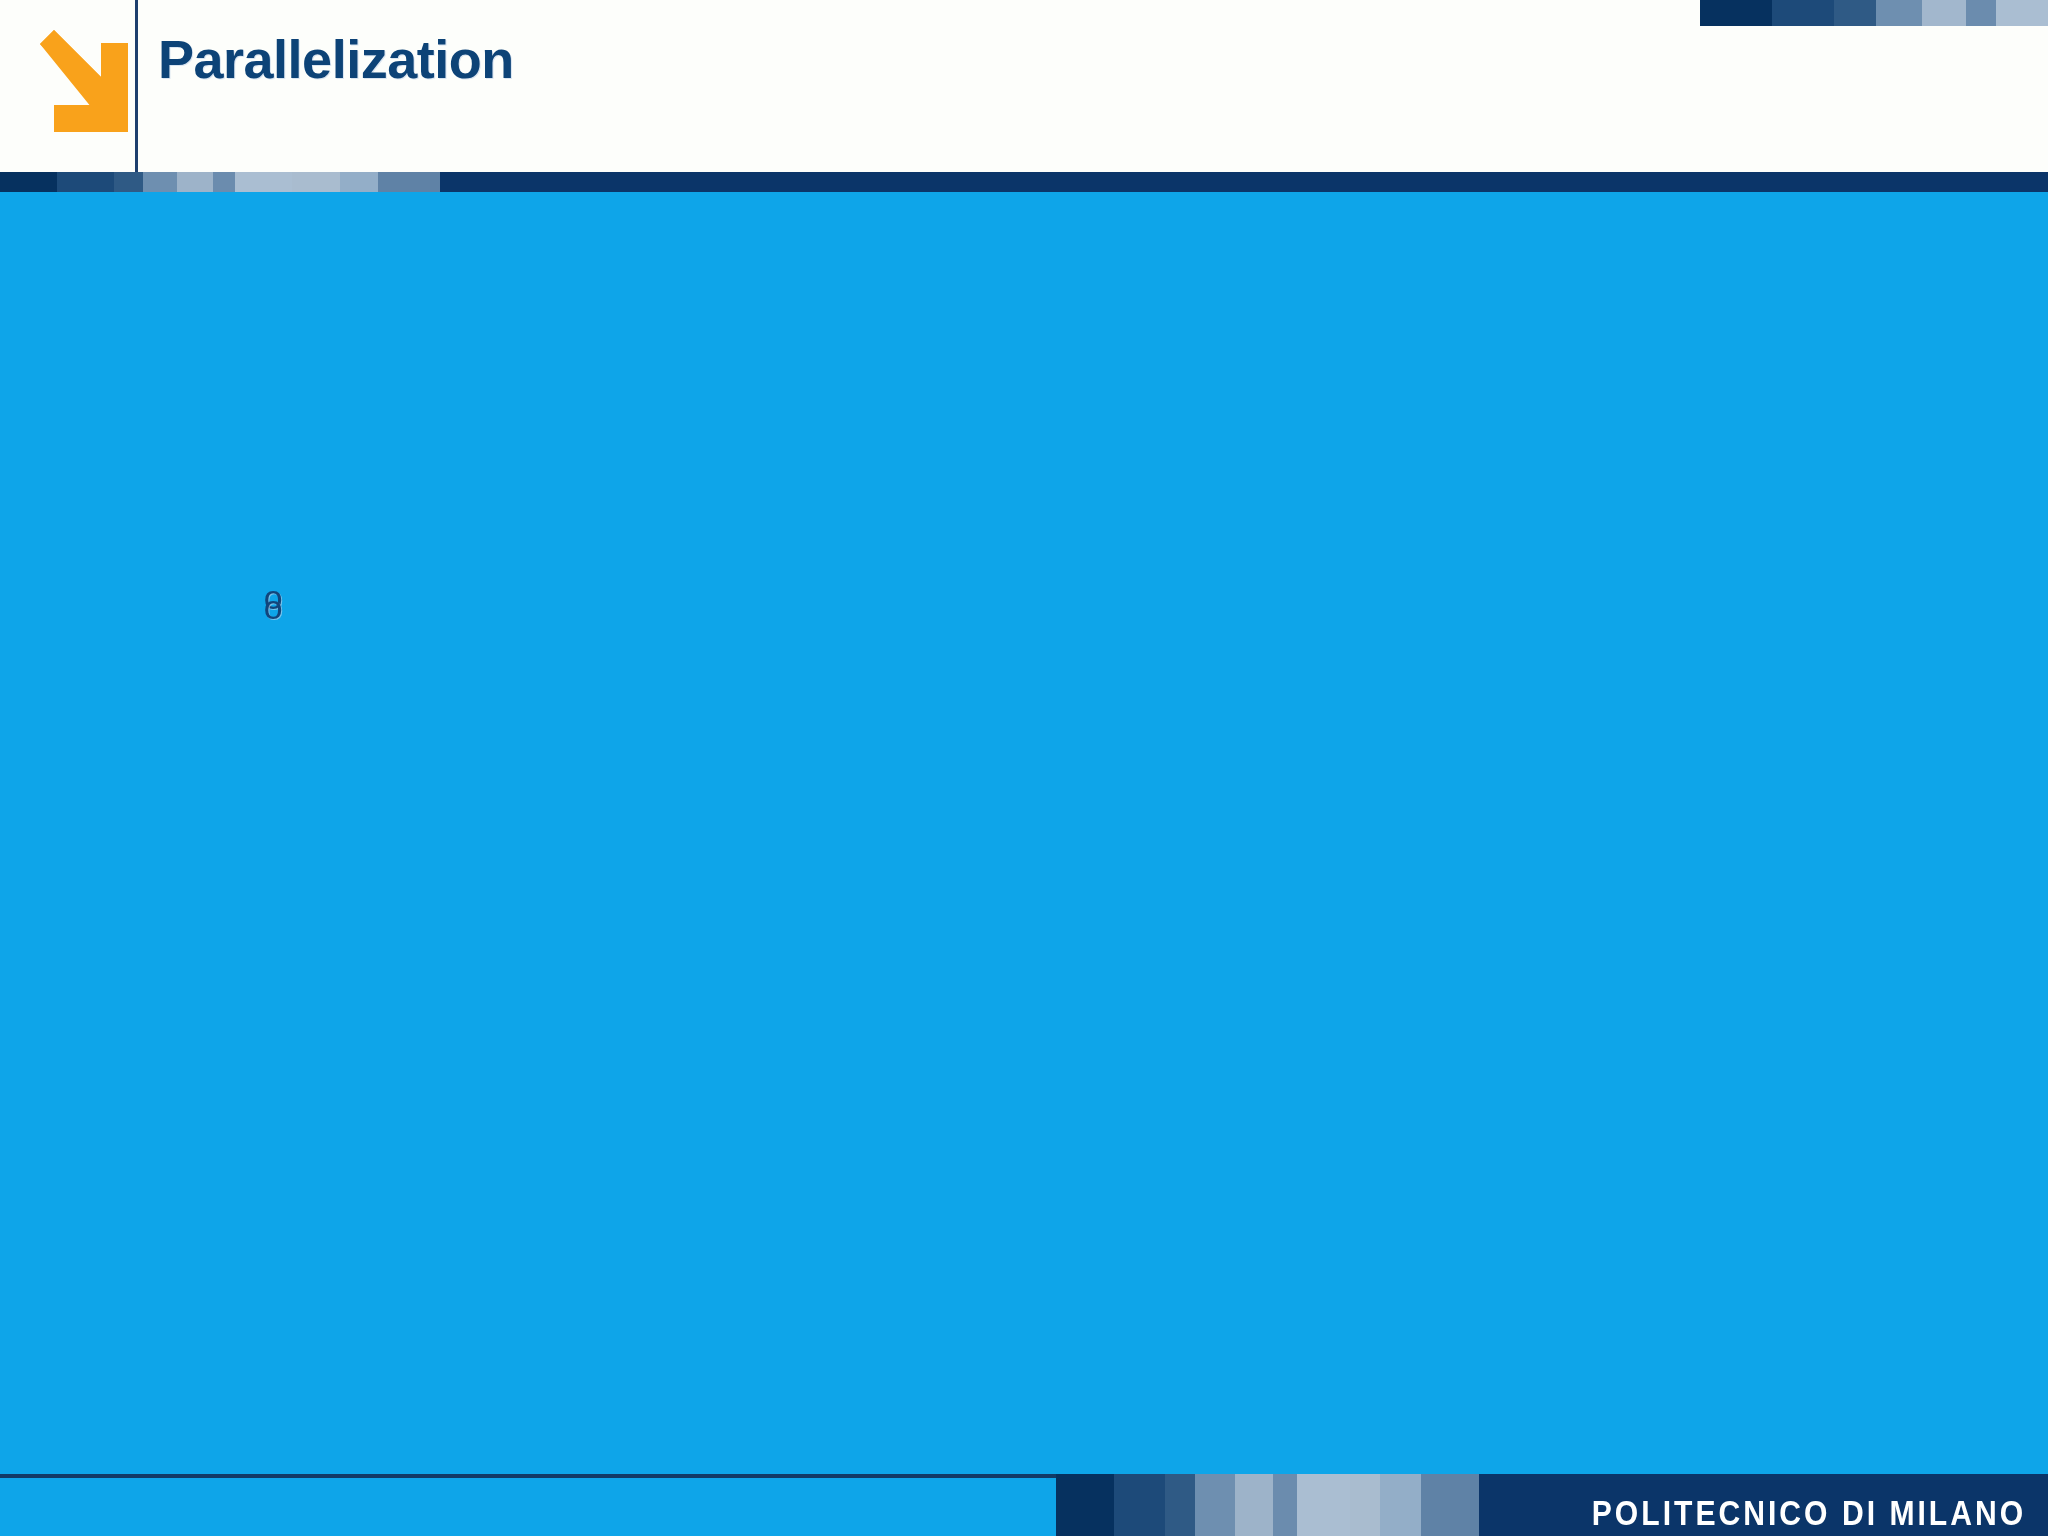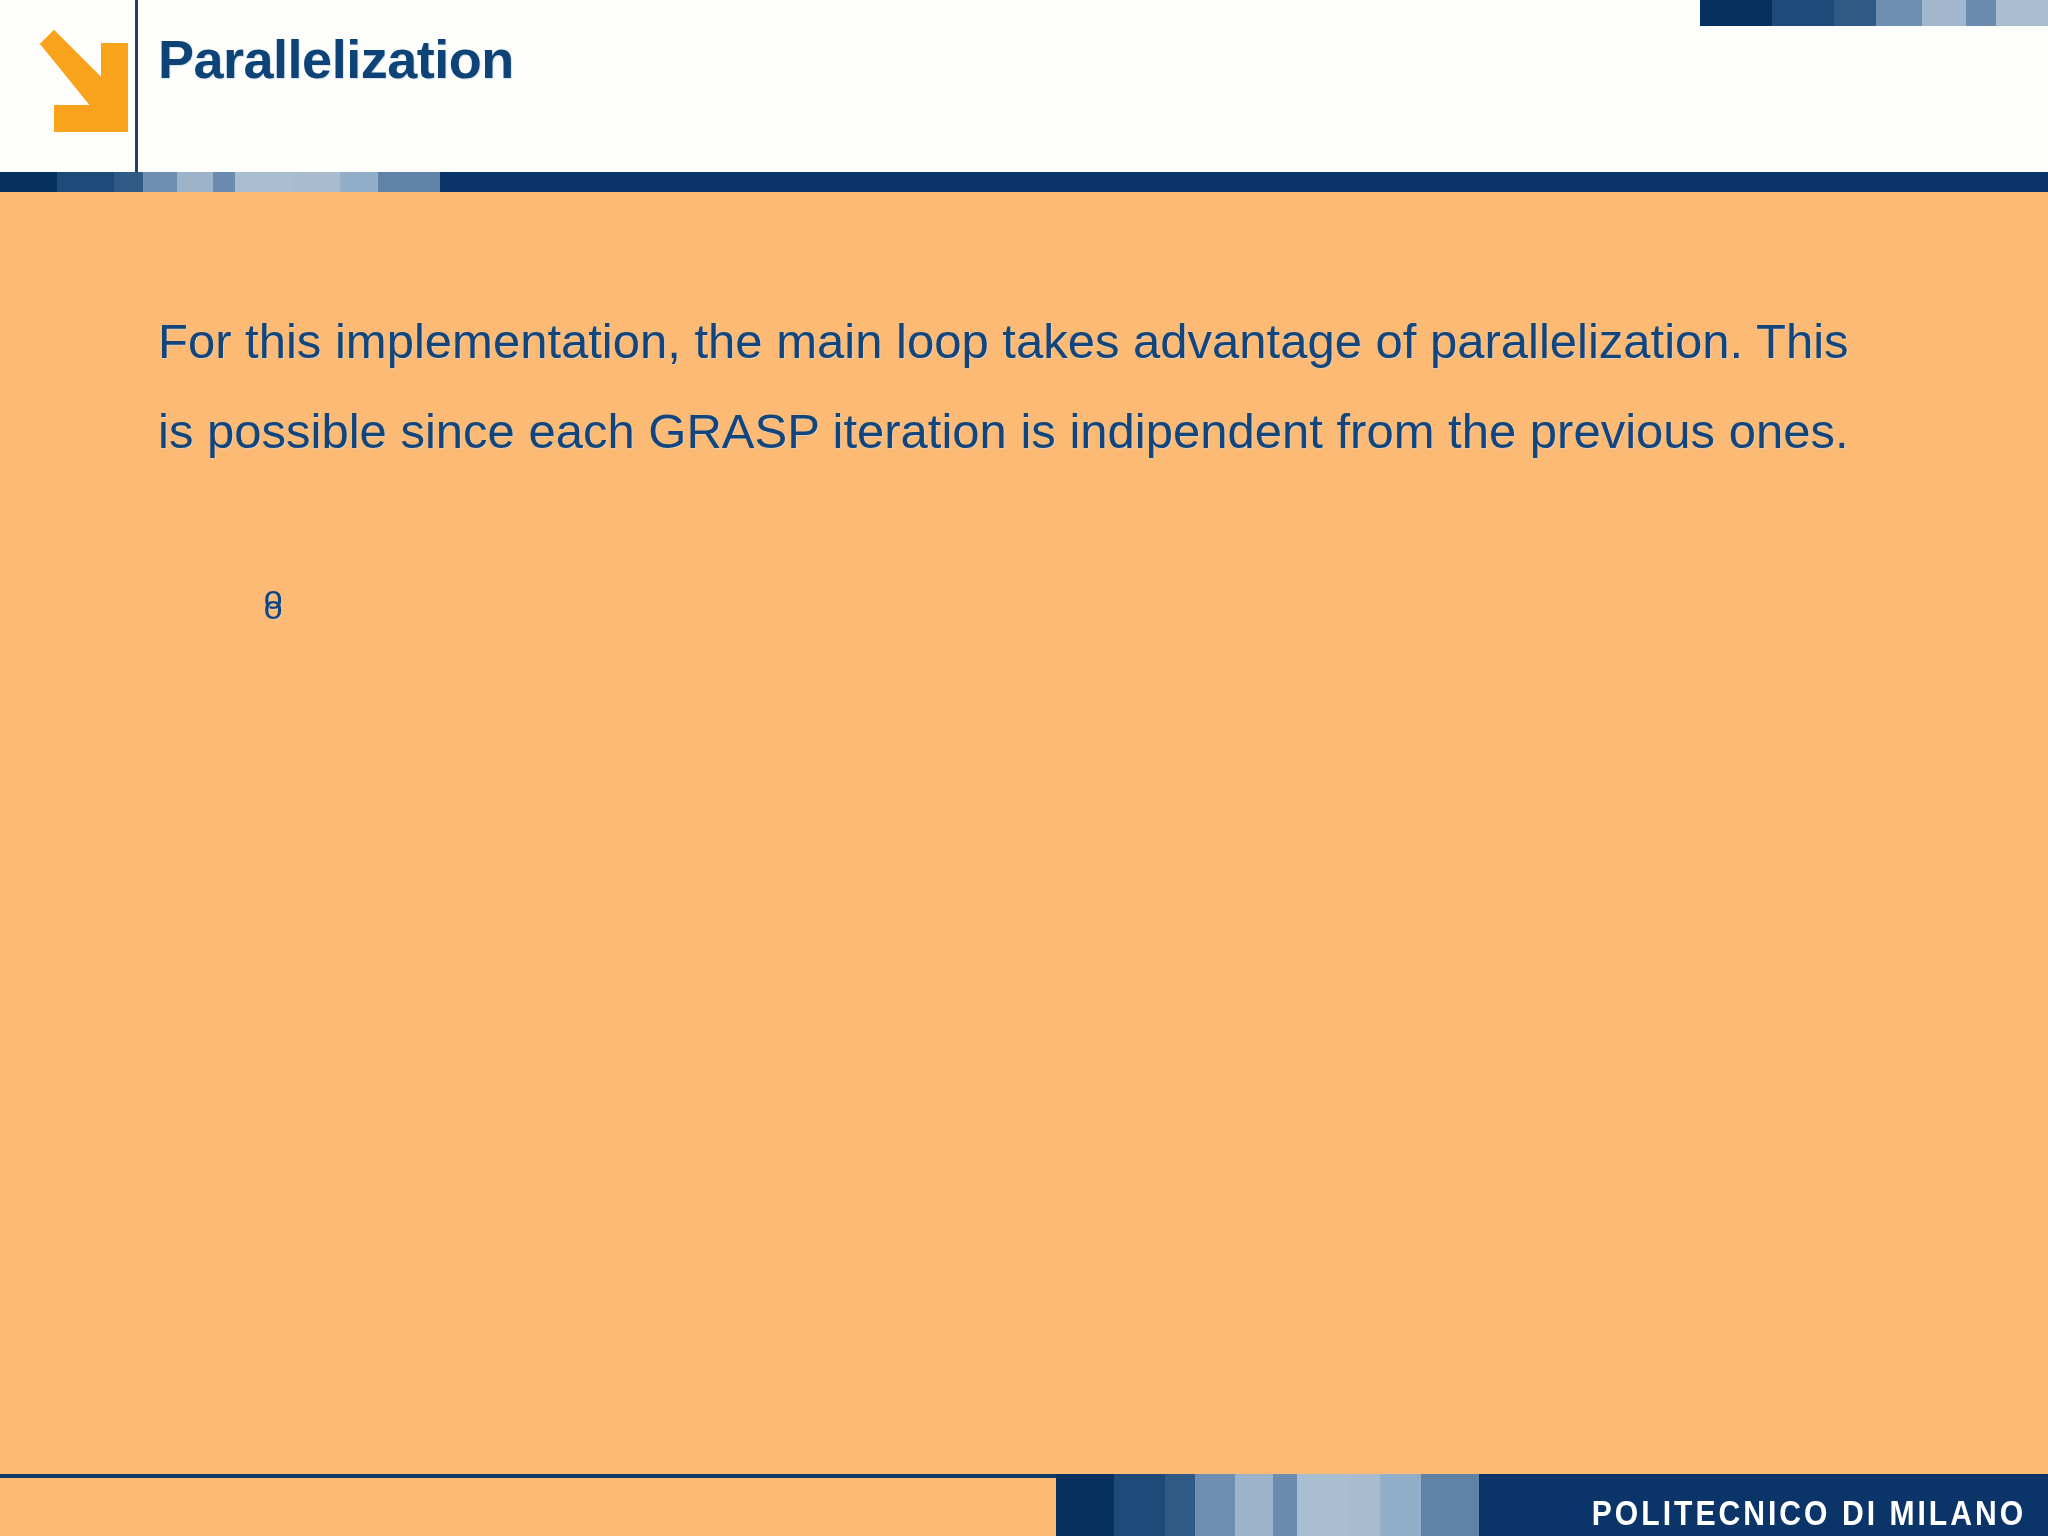--- a/index.html
+++ b/index.html
@@ -11,21 +11,21 @@
     width: 2048px;
     height: 1536px;
     font-family: "Liberation Sans", sans-serif;
     -webkit-font-smoothing: antialiased;
   }
 
   #slide {
     position: relative;
     width: 2048px;
     height: 1536px;
-    background: #fdba74;
+    background: #0ea5e9;
     overflow: hidden;
   }
 
   
   #header {
     position: absolute;
     left: 0;
     top: 0;
     width: 2048px;
     height: 172px;
@@ -208,21 +208,20 @@
       <div class="blk" style="width: 22px; background: rgb(107, 140, 174);"></div>
       <div class="blk" style="width: 57px; background: rgb(170, 190, 210);"></div>
       <div class="blk" style="width: 48px; background: rgb(169, 188, 207);"></div>
       <div class="blk" style="width: 38px; background: rgb(147, 174, 200);"></div>
       <div class="blk" style="width: 62px; background: rgb(95, 130, 166);"></div>
       <div class="blk blk-fill" style="background: rgb(11, 53, 105);"></div>
     </div>
 
   <div id="body-area">
 
-    <p id="intro-para">For this implementation, the main loop takes advantage of parallelization. This is possible since each GRASP iteration is indipendent from the previous ones.</p>
 
     <ul id="bullet-list">
       <li>
         <span class="bullet-mark">o</span>
       </li>
       <li>
         <span class="bullet-mark">o</span>
       </li>
     </ul>
   </div>

